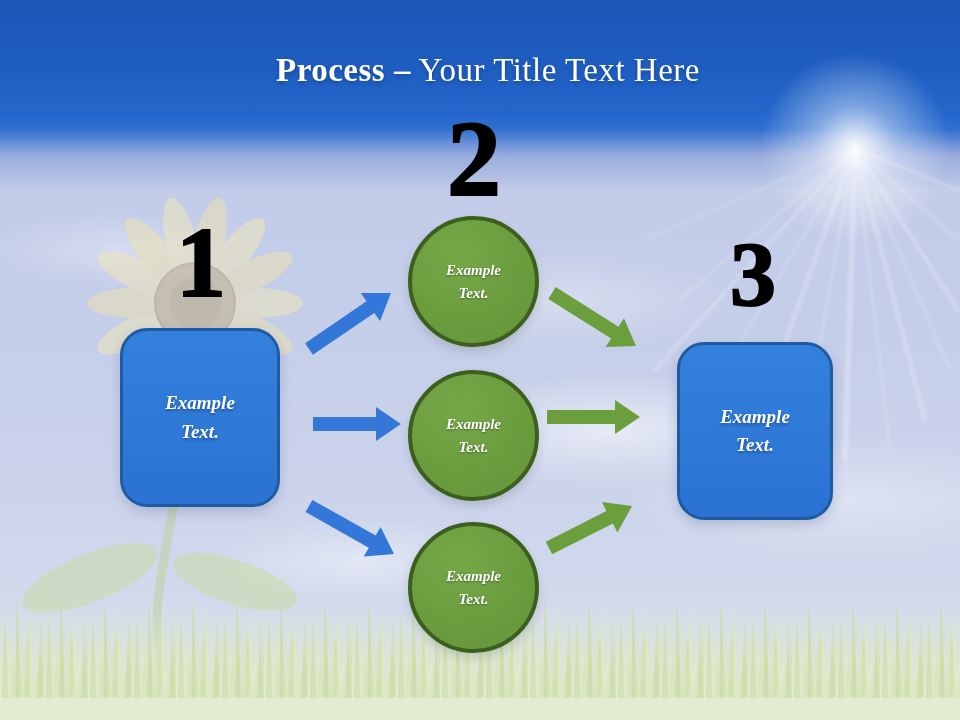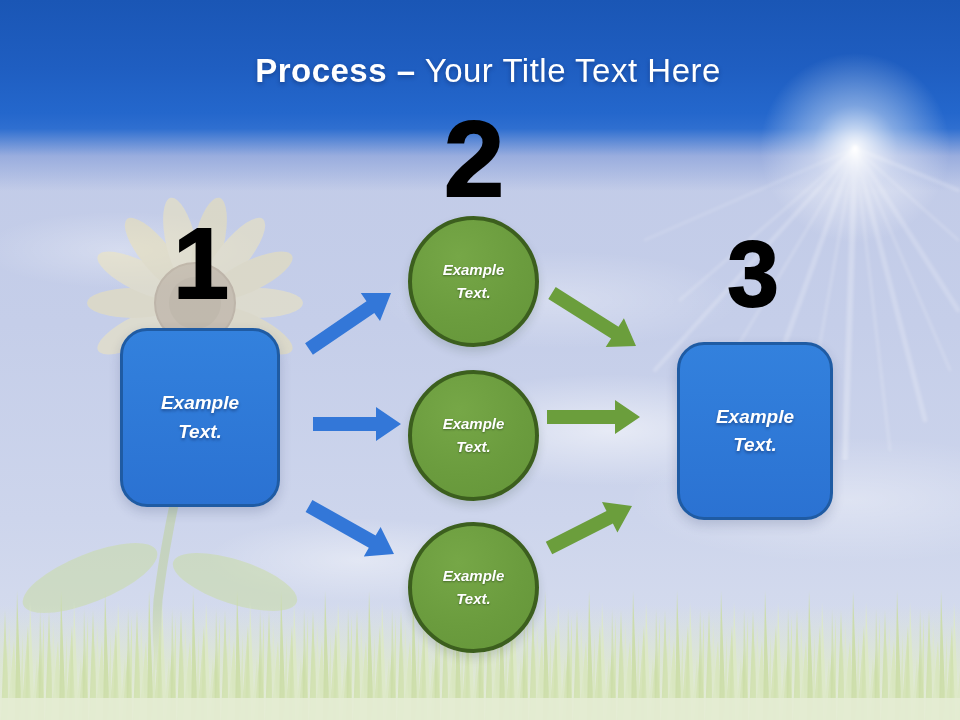--- a/index.html
+++ b/index.html
@@ -1,20 +1,20 @@
 <!DOCTYPE html>
 <html><head>
 <meta charset="utf-8">
 <style>
   html,body{margin:0;padding:0;background:#ffffff;}
   .slide{
     position:relative;
     width:960px;height:720px;
     overflow:hidden;
-    font-family:Liberation Sans, sans-serif;
+    font-family:Liberation Serif, serif;
     background:linear-gradient(180deg,#bfc9e7 0%,#c5cee9 45%,#cdd5ec 72%,#dae0ef 100%);
   }
   
   .clouds{
     position:absolute;inset:0;pointer-events:none;
     background:
       radial-gradient(ellipse 280px 80px at 610px 430px, rgba(255,255,255,.55), rgba(255,255,255,0) 70%),
       radial-gradient(ellipse 220px 60px at 360px 560px, rgba(255,255,255,.40), rgba(255,255,255,0) 70%),
       radial-gradient(ellipse 320px 90px at 850px 500px, rgba(255,255,255,.35), rgba(255,255,255,0) 70%),
       radial-gradient(ellipse 260px 70px at 560px 300px, rgba(255,255,255,.30), rgba(255,255,255,0) 70%),

